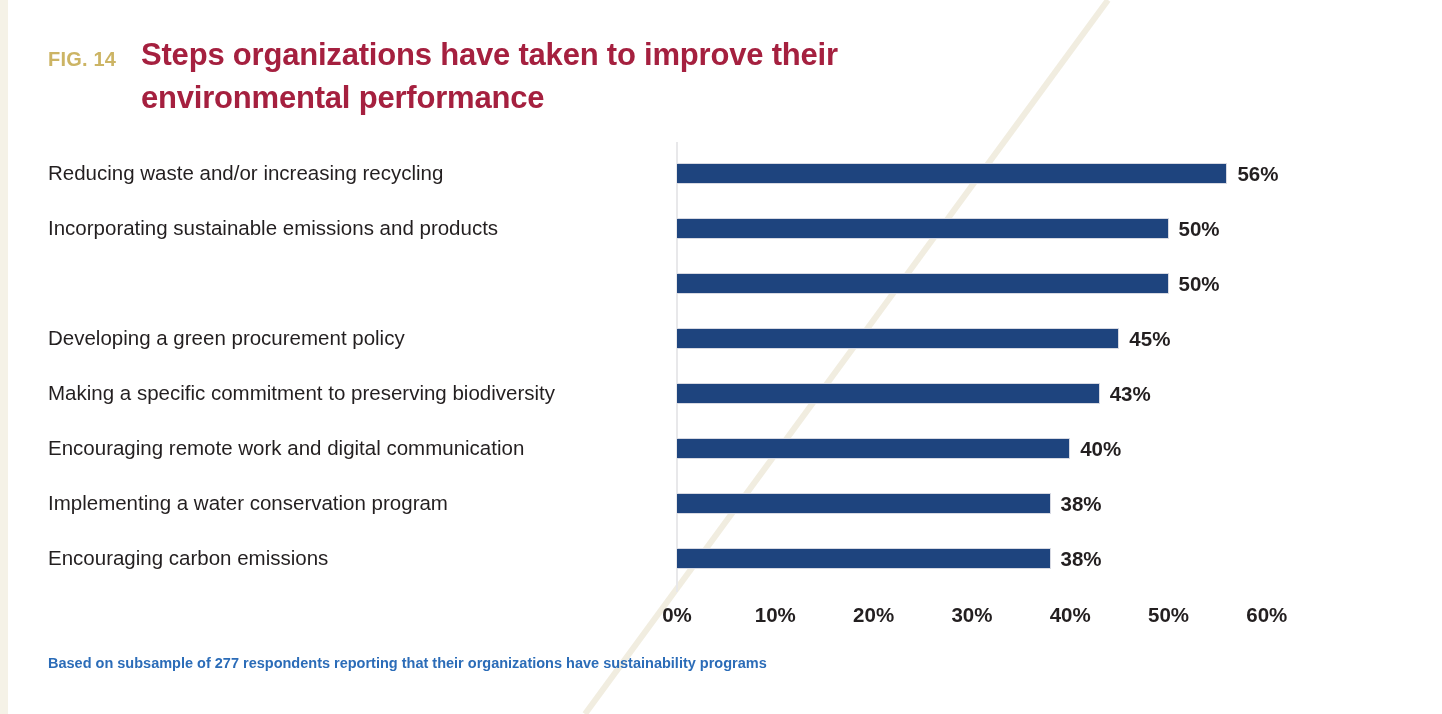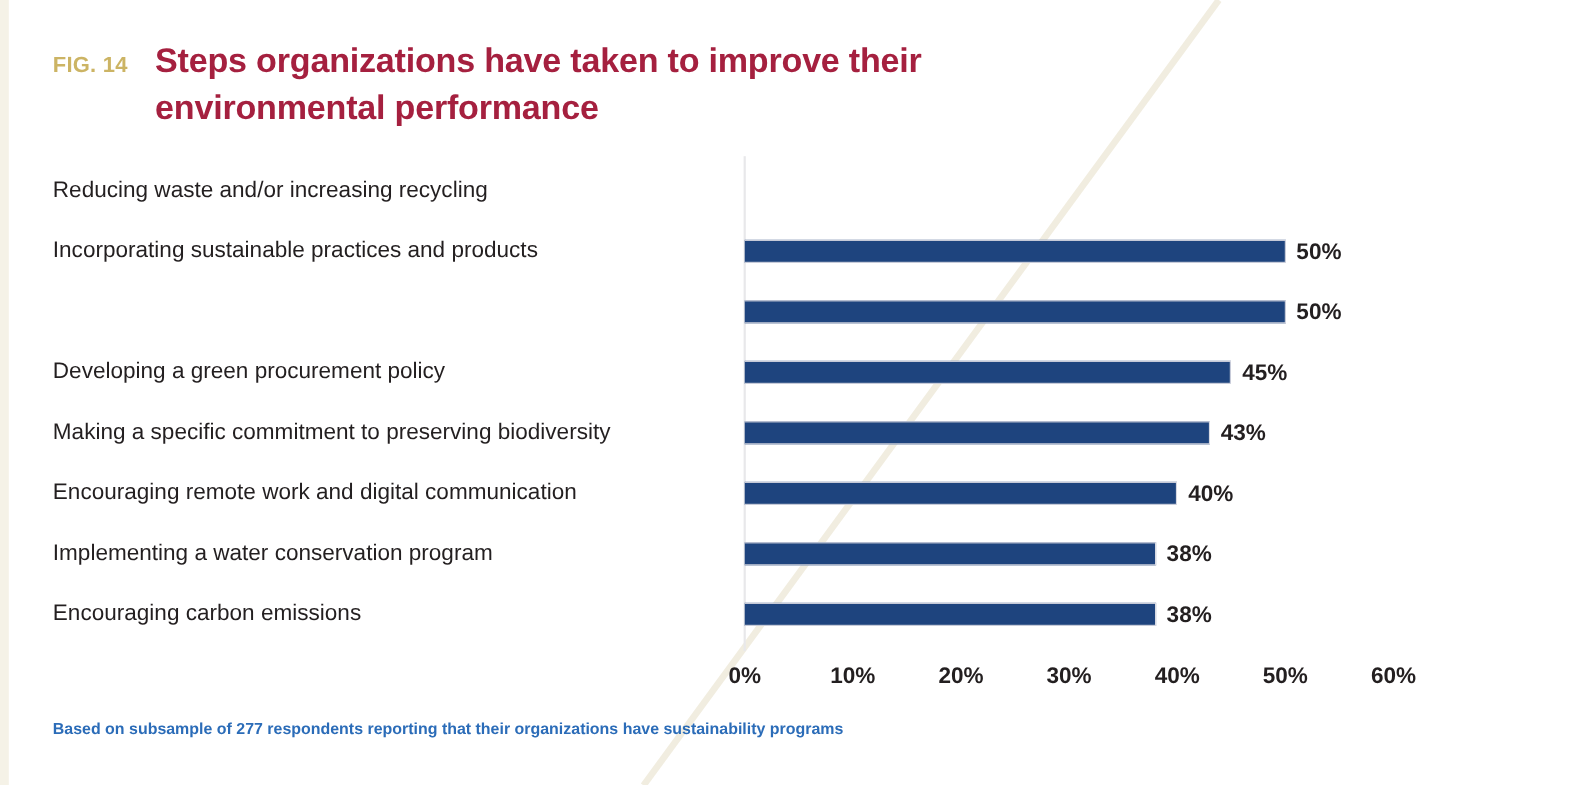--- a/index.html
+++ b/index.html
@@ -176,23 +176,27 @@
   <div class="header">
     <div class="fig-label">FIG. 14</div>
     <div class="title">Steps organizations have taken to improve their environmental performance</div>
   </div>
 
   <div class="plot">
     <div class="axis-line"></div>
     <div id="rows">
         <div class="row" style="top: 158px; left: 0px; width: 1442px;">
           <div class="cat-label" style="left: 48px; right: auto; width: 611px;">Reducing waste and/or increasing recycling</div>
+          <div class="bar-track" style="width: 765px;">
+            <div class="bar" style="width: 550.48px; background: rgb(30, 68, 126);"></div>
+            <div class="bar-value" style="left: 560.48px;">56%</div>
+          </div>
         </div>
         <div class="row" style="top: 213px; left: 0px; width: 1442px;">
-          <div class="cat-label" style="left: 48px; right: auto; width: 611px;">Incorporating sustainable practices and products</div>
+          <div class="cat-label" style="left: 48px; right: auto; width: 611px;">Incorporating sustainable emissions and products</div>
           <div class="bar-track" style="width: 765px;">
             <div class="bar" style="width: 491.5px; background: rgb(30, 68, 126);"></div>
             <div class="bar-value" style="left: 501.5px;">50%</div>
           </div>
         </div>
         <div class="row" style="top: 268px; left: 0px; width: 1442px;">
           <div class="bar-track" style="width: 765px;">
             <div class="bar" style="width: 491.5px; background: rgb(30, 68, 126);"></div>
             <div class="bar-value" style="left: 501.5px;">50%</div>
           </div>

